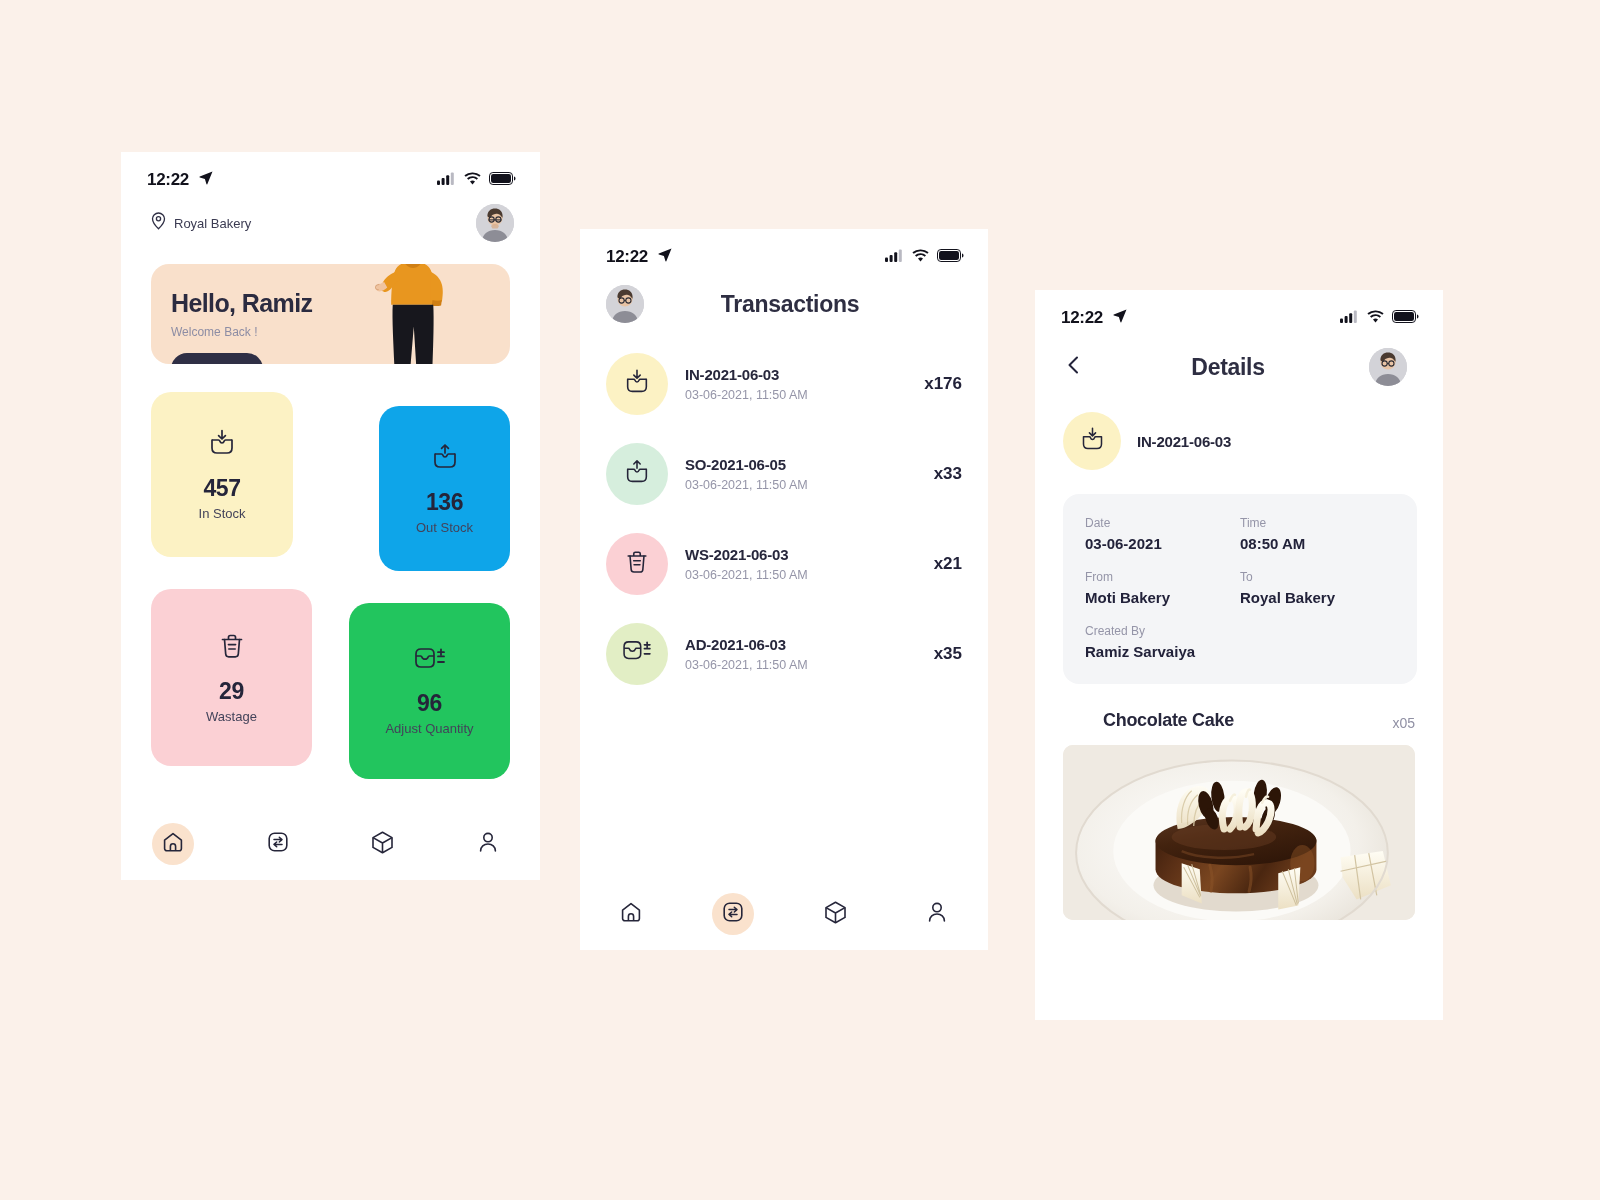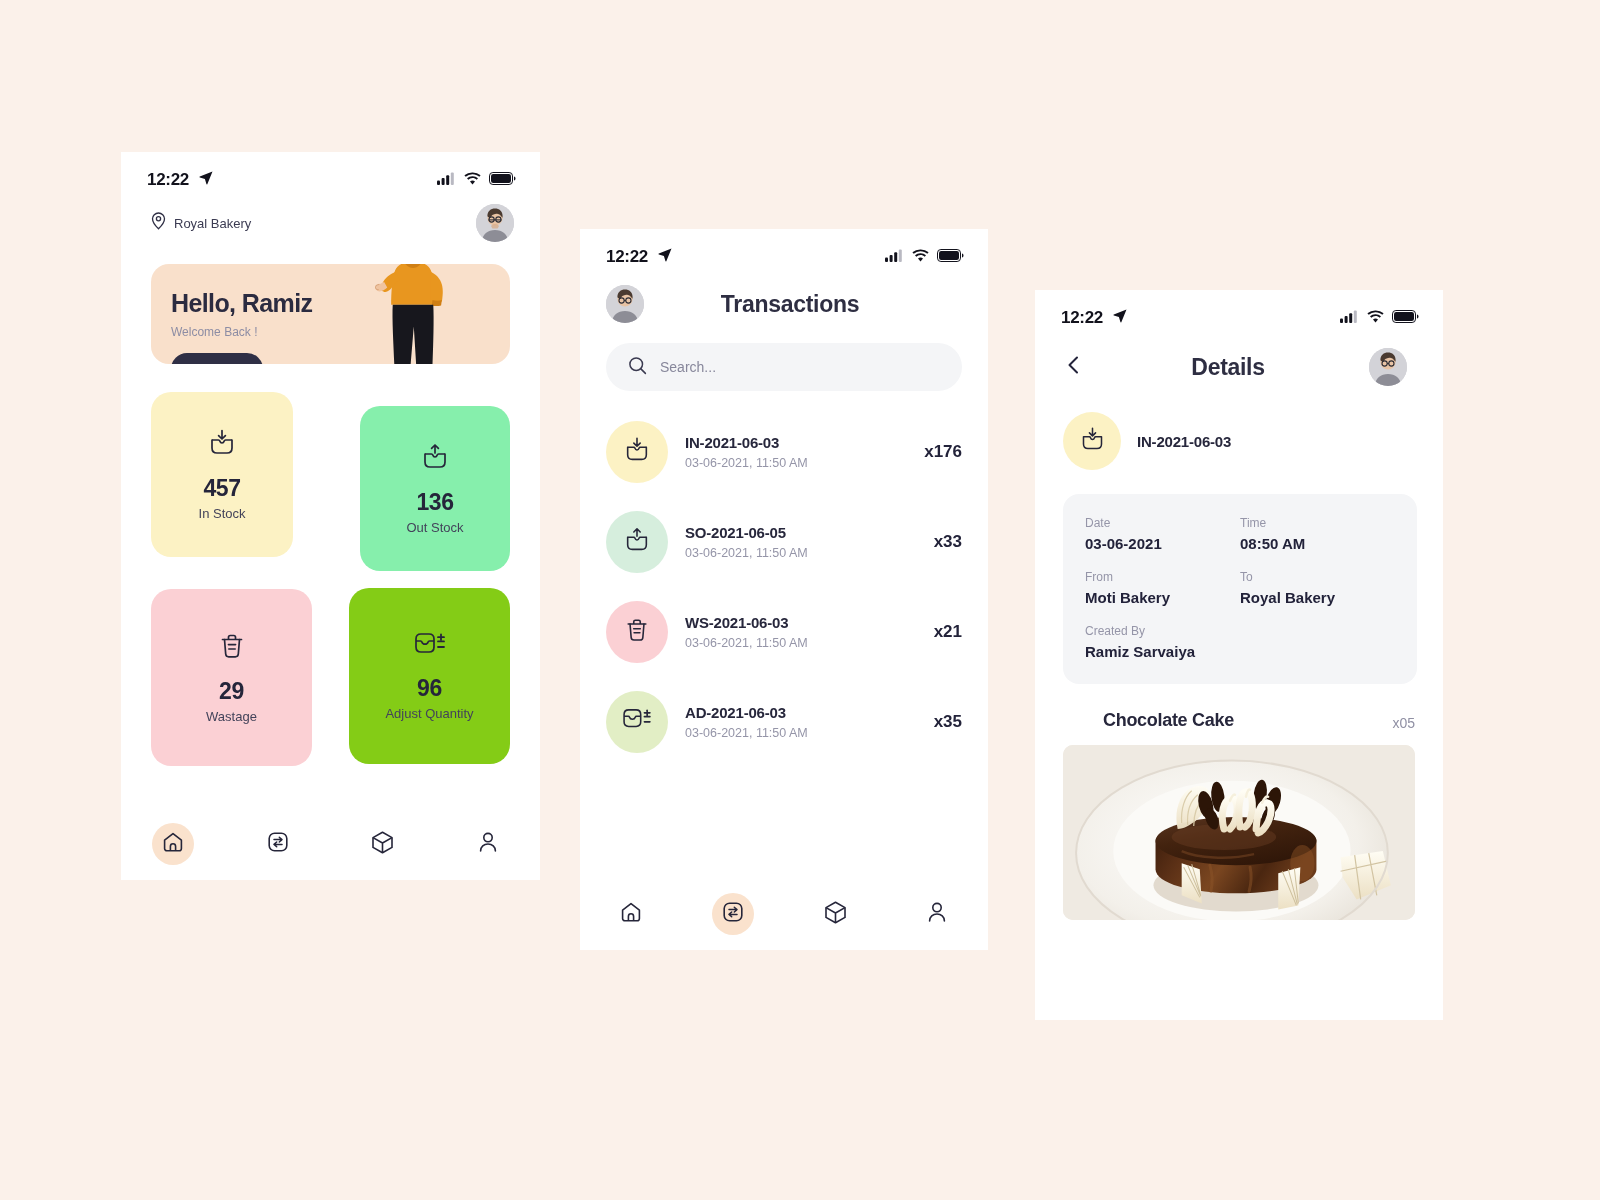--- a/index.html
+++ b/index.html
@@ -99,23 +99,23 @@
     display: flex; flex-direction: column;
     align-items: center; justify-content: center;
     cursor: pointer;
   }
   .stat-val {
     font-size: 23px; font-weight: 700; color: #25253a;
     margin-top: 13px; letter-spacing: -0.4px;
   }
   .stat-label { font-size: 13px; color: #43435a; margin-top: 4px; }
   #stat-instock    { left: 0;     top: 0;   width: 142px; height: 165px; background: #fcf2c4; }
-  #stat-outstock   { right: 0;    top: 14px;width: 150px; height: 165px; background: #86efac; }
+  #stat-outstock   { right: 0;    top: 14px;width: 131px; height: 165px; background: #0ea5e9; }
   #stat-wastage    { left: 0;     top: 197px;width: 161px; height: 177px; background: #fbd0d4; }
-  #stat-adjust     { right: 0;    top: 196px;width: 161px; height: 176px; background: #84cc16; }
+  #stat-adjust     { right: 0;    top: 211px;width: 161px; height: 176px; background: #22c55e; }
 
   
   .bottomnav {
     position: absolute; left: 0; right: 0; bottom: 0;
     height: 72px;
     display: flex; align-items: center; justify-content: space-around;
     background: #fff;
   }
   .navitem {
     width: 42px; height: 42px; border-radius: 50%;
@@ -434,29 +434,20 @@
         <path d="M11.4 12c0-5 3.4-7.6 7.6-7.6S26.6 7 26.6 12c0 1-.3 1.8-.3 1.8s-1.6-3.4-4.4-3.9c-2.6-.5-5.3.6-6.4 2-1 1.3-1.4 2-1.4 2S11.4 13 11.4 12z" fill="#4a3a30"></path>
         <circle cx="15.6" cy="15.5" r="2.6" fill="none" stroke="#2b2b33" stroke-width="1.1"></circle>
         <circle cx="22.4" cy="15.5" r="2.6" fill="none" stroke="#2b2b33" stroke-width="1.1"></circle>
         <path d="M18.2 15.5h1.6" stroke="#2b2b33" stroke-width="1.1"></path>
         <path d="M6 38c0-8 6-12 13-12s13 4 13 12z" fill="#8d8d96"></path>
       </svg>
     </div>
     <div class="nav-title">Transactions</div>
   </div>
 
-  <div class="searchbar">
-    <span>
-      <svg width="19" height="19" viewBox="0 0 19 19">
-        <circle cx="8.2" cy="8.2" r="6.3" fill="none" stroke="#3a3a50" stroke-width="1.5"></circle>
-        <path d="M12.9 12.9 17.4 17.4" stroke="#3a3a50" stroke-width="1.5" stroke-linecap="round"></path>
-      </svg>
-    </span>
-    <span class="search-ph">Search...</span>
-  </div>
 
   <div class="tx-list">
 
     <div class="tx-row">
       <div class="tx-icon" style="background:#fcf2c4">
         <span>
           <svg width="28" height="28" viewBox="0 0 30 30">
             <path d="M5 12v8c0 3 2 5 5 5h10c3 0 5-2 5-5v-8" fill="none" stroke="#26263a" stroke-width="1.7" stroke-linecap="round"></path>
             <path d="M5 12h6.5c.6 0 1.1.4 1.3 1 .4 1.3 1.2 2 2.2 2s1.8-.7 2.2-2c.2-.6.7-1 1.3-1H25" fill="none" stroke="#26263a" stroke-width="1.7" stroke-linejoin="round"></path>
             <path d="M15 2.5v8M11.6 7.6 15 11l3.4-3.4" fill="none" stroke="#26263a" stroke-width="1.7" stroke-linecap="round" stroke-linejoin="round"></path>

